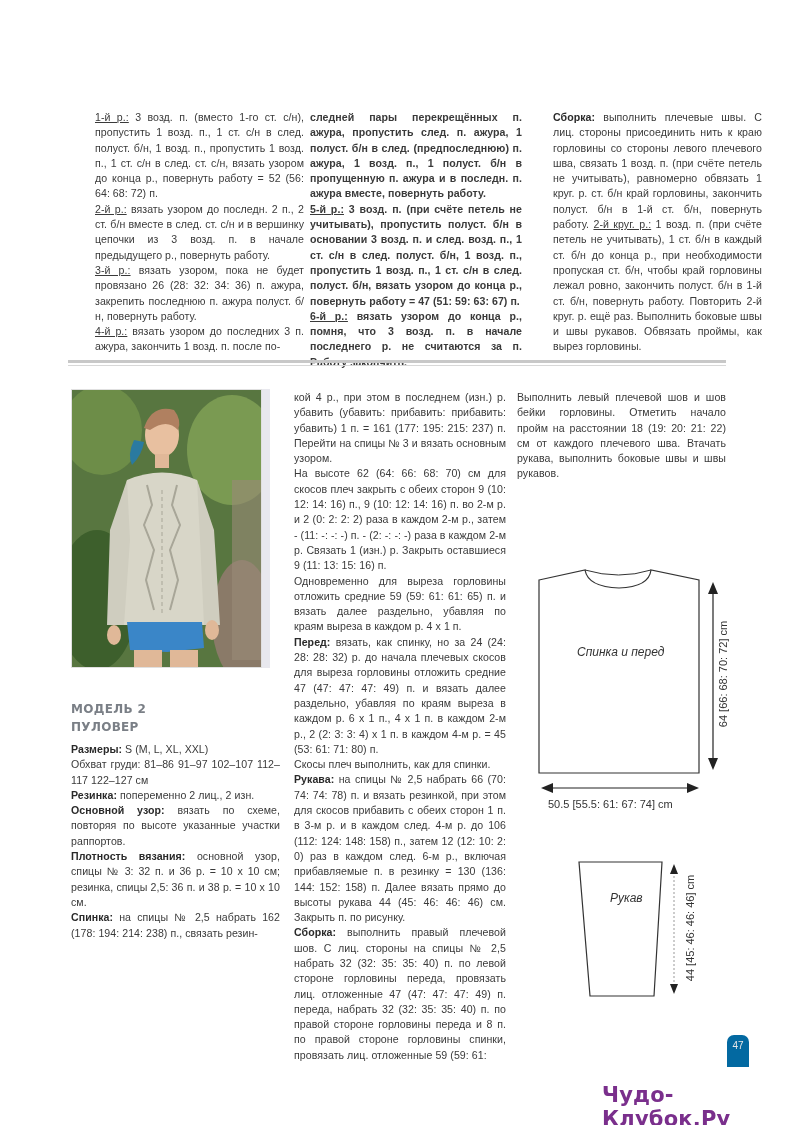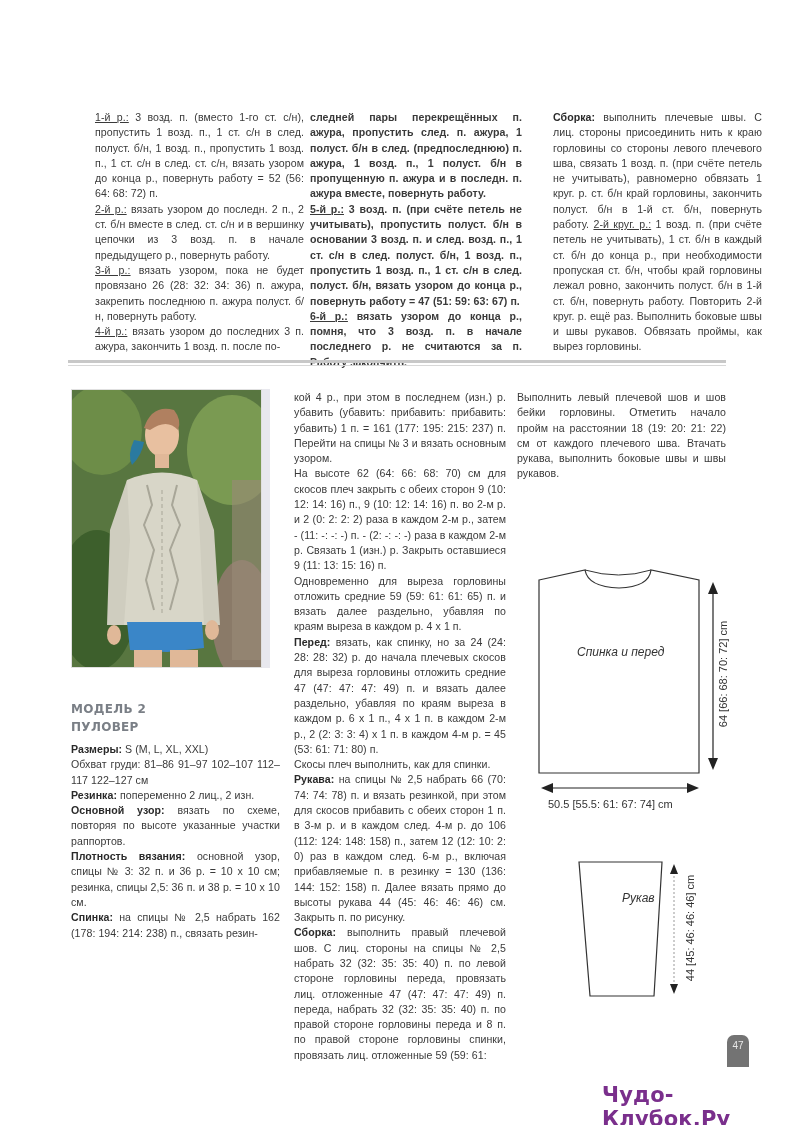--- a/index.html
+++ b/index.html
@@ -8,21 +8,21 @@
   .col { position: absolute; font-size: 10.6px; line-height: 15.3px; text-align: justify; letter-spacing: 0.05px; }
   .col p { margin: 0; }
   .u { text-decoration: underline; }
   .b { font-weight: bold; color: #2a2a2a; }
   .sep { position: absolute; left: 68px; top: 360px; width: 658px; height: 3px; background: #c8c8c8; }
   .sep2 { position: absolute; left: 68px; top: 365px; width: 658px; height: 1px; background: #d8d8d8; }
   .photo { position: absolute; left: 71px; top: 389px; width: 191px; height: 279px; overflow: hidden; border: 1px solid #e0e0e0;
     background: linear-gradient(180deg, #5c7a3e 0%, #6f8c4a 25%, #4f6e36 55%, #3e5e2e 80%, #4a6a32 100%); }
   .photo-right { position: absolute; left: 262px; top: 389px; width: 8px; height: 279px; background: #e8e8ee; }
   .model-title { position: absolute; left: 71px; top: 700px; font-family: "DejaVu Sans", sans-serif; font-weight: bold; font-size: 12px; line-height: 18px; color: #7a7f86; letter-spacing: 0.3px; }
-  .page-num { position: absolute; left: 727px; top: 1035px; width: 22px; height: 32px; background: #737373; border-radius: 7px 7px 0 0; color: #e8e8e8; font-size: 10px; text-align: center; padding-top: 5px; }
+  .page-num { position: absolute; left: 727px; top: 1035px; width: 22px; height: 32px; background: #0369a1; border-radius: 7px 7px 0 0; color: #e8e8e8; font-size: 10px; text-align: center; padding-top: 5px; }
   .watermark { position: absolute; left: 602px; top: 1083px; font-family: "DejaVu Sans", sans-serif; font-weight: bold; font-size: 21px; color: #7a2f8c; letter-spacing: 0.2px; }
   .diagram { position: absolute; }
   .dlabel { position: absolute; font-style: italic; font-size: 12px; color: #333; }
   .dim { position: absolute; font-size: 11px; color: #333; white-space: nowrap; }
 </style>
 </head>
 <body>
 
 <div class="col" style="left:71px; top:110px; width:209px;margin-left:24px;">
   <p><span class="u">1-й р.:</span><span> 3 возд. п. (вместо 1-го ст. с/н), пропустить 1 возд. п., 1 ст. с/н в след. полуст. б/н, 1 возд. п., пропустить 1 возд. п., 1 ст. с/н в след. ст. с/н, вязать узором до конца р., повернуть работу = 52 (56: 64: 68: 72) п.</span></p>
@@ -121,18 +121,18 @@
   <div class="dim" style="left:23px; top:238px;">50.5 [55.5: 61: 67: 74] cm</div>
 </div>
 
 <div class="diagram" style="left:560px; top:830px; width:180px; height:180px;">
   <svg width="180" height="180" viewBox="0 0 180 180">
     <path d="M19 32 L102 32 L94 166 L30 166 Z" fill="none" stroke="#333" stroke-width="1.2"></path>
     <line x1="114" y1="38" x2="114" y2="160" stroke="#999" stroke-width="1" stroke-dasharray="2 2"></line>
     <path d="M110 44 L114 34 L118 44 Z" fill="#222"></path>
     <path d="M110 154 L114 164 L118 154 Z" fill="#222"></path>
   </svg>
-  <div class="dlabel" style="left:62px; top:61px;">Рукав</div>
+  <div class="dlabel" style="left:50px; top:61px;">Рукав</div>
   <div class="dim" style="left:70px; top:92px; transform: rotate(-90deg); transform-origin: center; width:120px; text-align:center;">44 [45: 46: 46: 46] cm</div>
 </div>
 
 <div class="page-num">47</div>
 <div class="watermark">Чудо-Клубок.Ру</div>
 
 </body></html>

